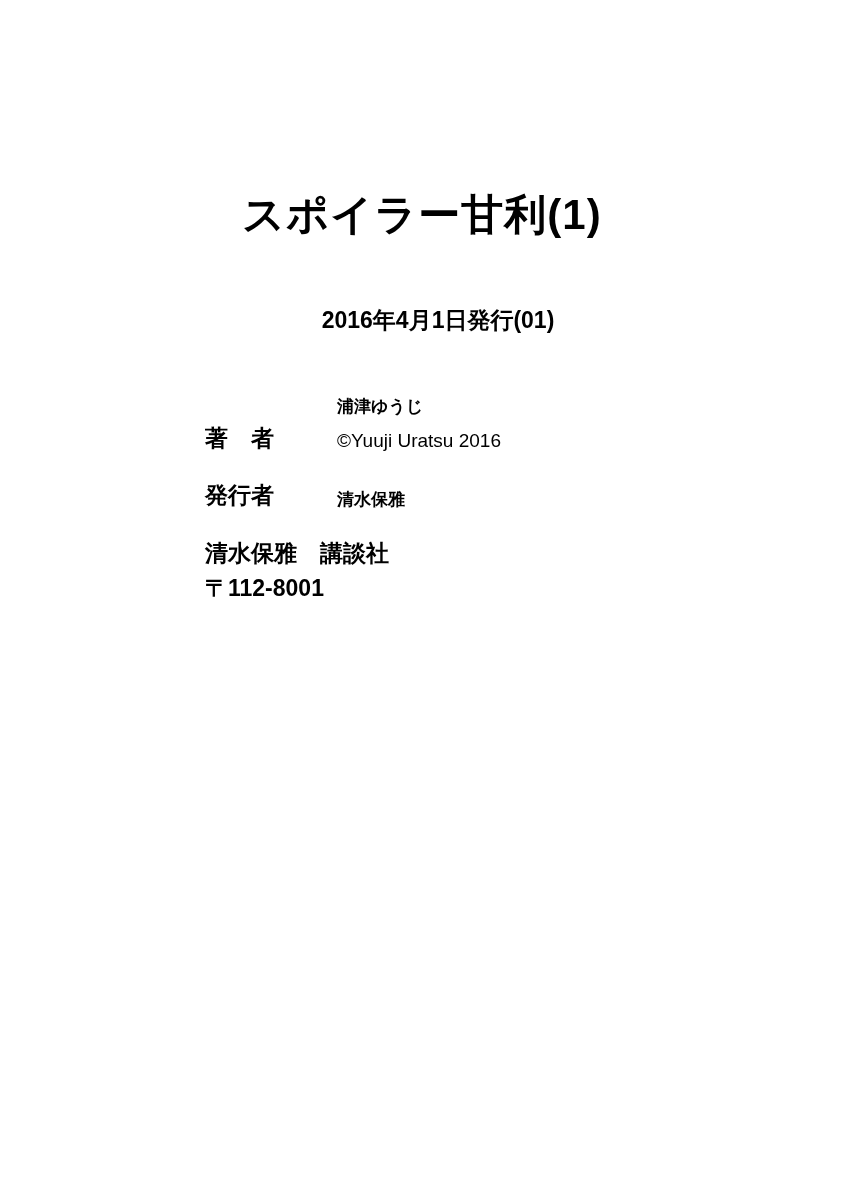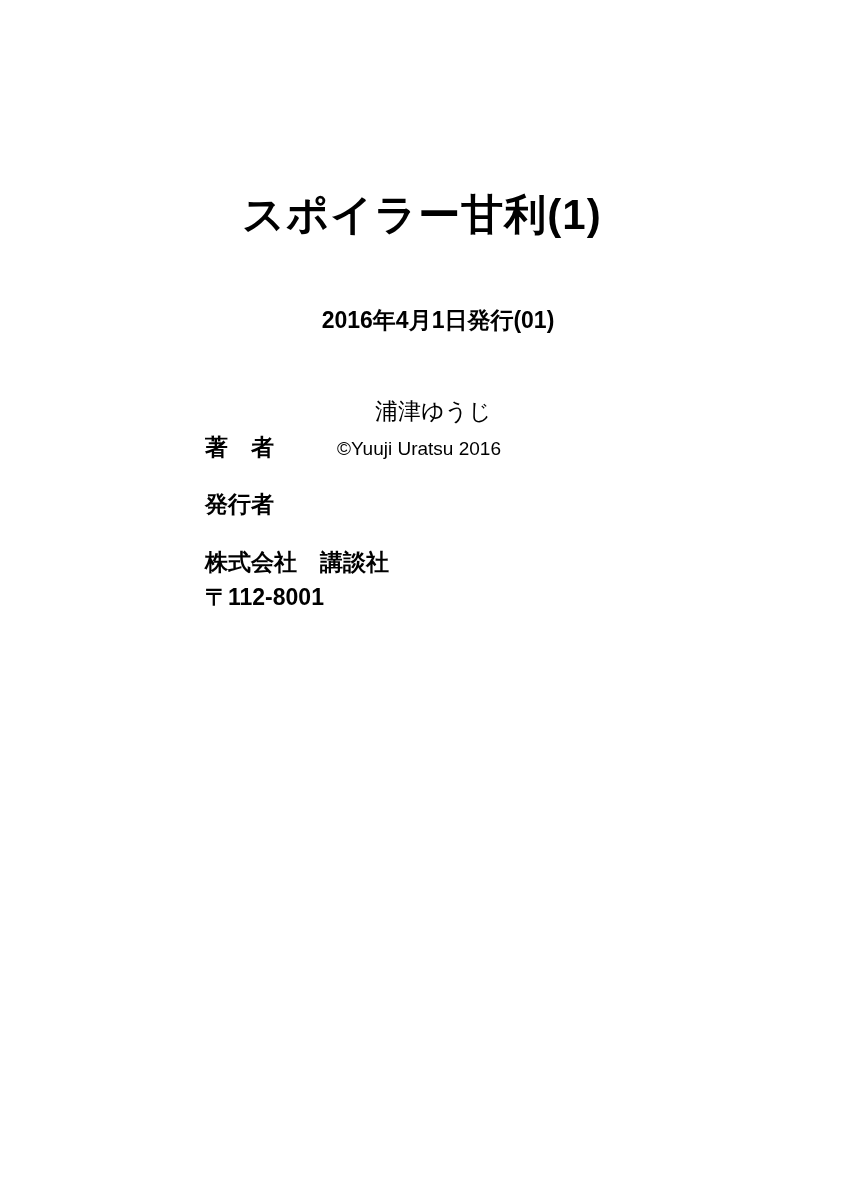--- a/index.html
+++ b/index.html
@@ -57,24 +57,23 @@
     flex: 0 0 132px;
     font-size: 23px;
     font-weight: bold;
     line-height: 1.45;
     white-space: pre;
   }
   .row-values {
     flex: 1 1 auto;
   }
   .value-main {
-    font-size: 23px;
-    font-weight: normal;
+    font-size: 17px;
+    font-weight: bold;
     line-height: 1.45;
-    margin-left: 38px;
   }
   .value-sub {
     font-size: 19px;
     font-weight: normal;
     line-height: 1.5;
     margin-top: 7px;
   }
   .value-line {
     font-size: 23px;
     font-weight: bold;
@@ -100,26 +99,29 @@
       <div class="row-values">
         <div class="value-main">浦津ゆうじ</div>
         <div class="value-sub">©Yuuji Uratsu 2016</div>
       </div>
     </div>
 
     <div class="spacer-row"></div>
 
     <div class="row">
       <div class="row-label">発行者</div>
+      <div class="row-values">
+        <div class="value-main">清水保雅</div>
+      </div>
     </div>
 
     <div class="spacer-row"></div>
 
     <div class="row">
       <div class="row-values">
-        <div class="value-line">株式会社　講談社</div>
+        <div class="value-line">清水保雅　講談社</div>
         <div class="value-line">〒112-8001</div>
       </div>
     </div>
 
   </div>
 
 </div>
 
 </body></html>

